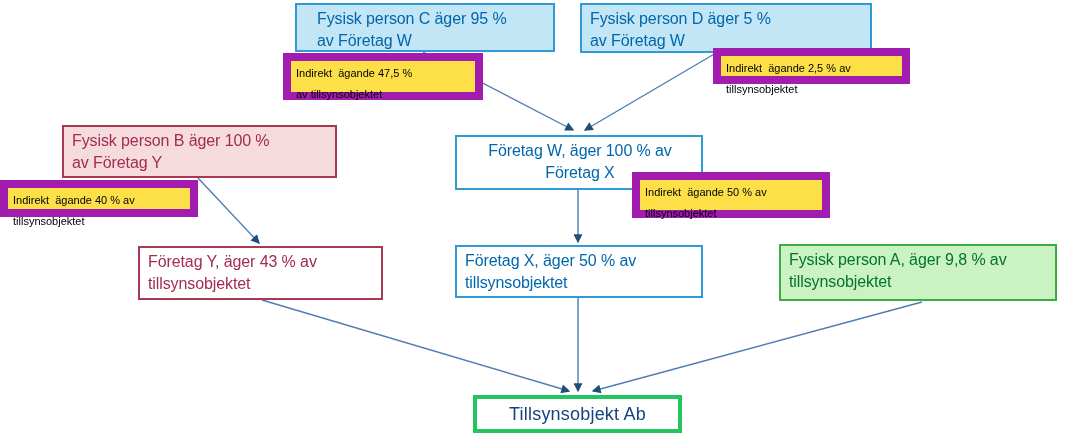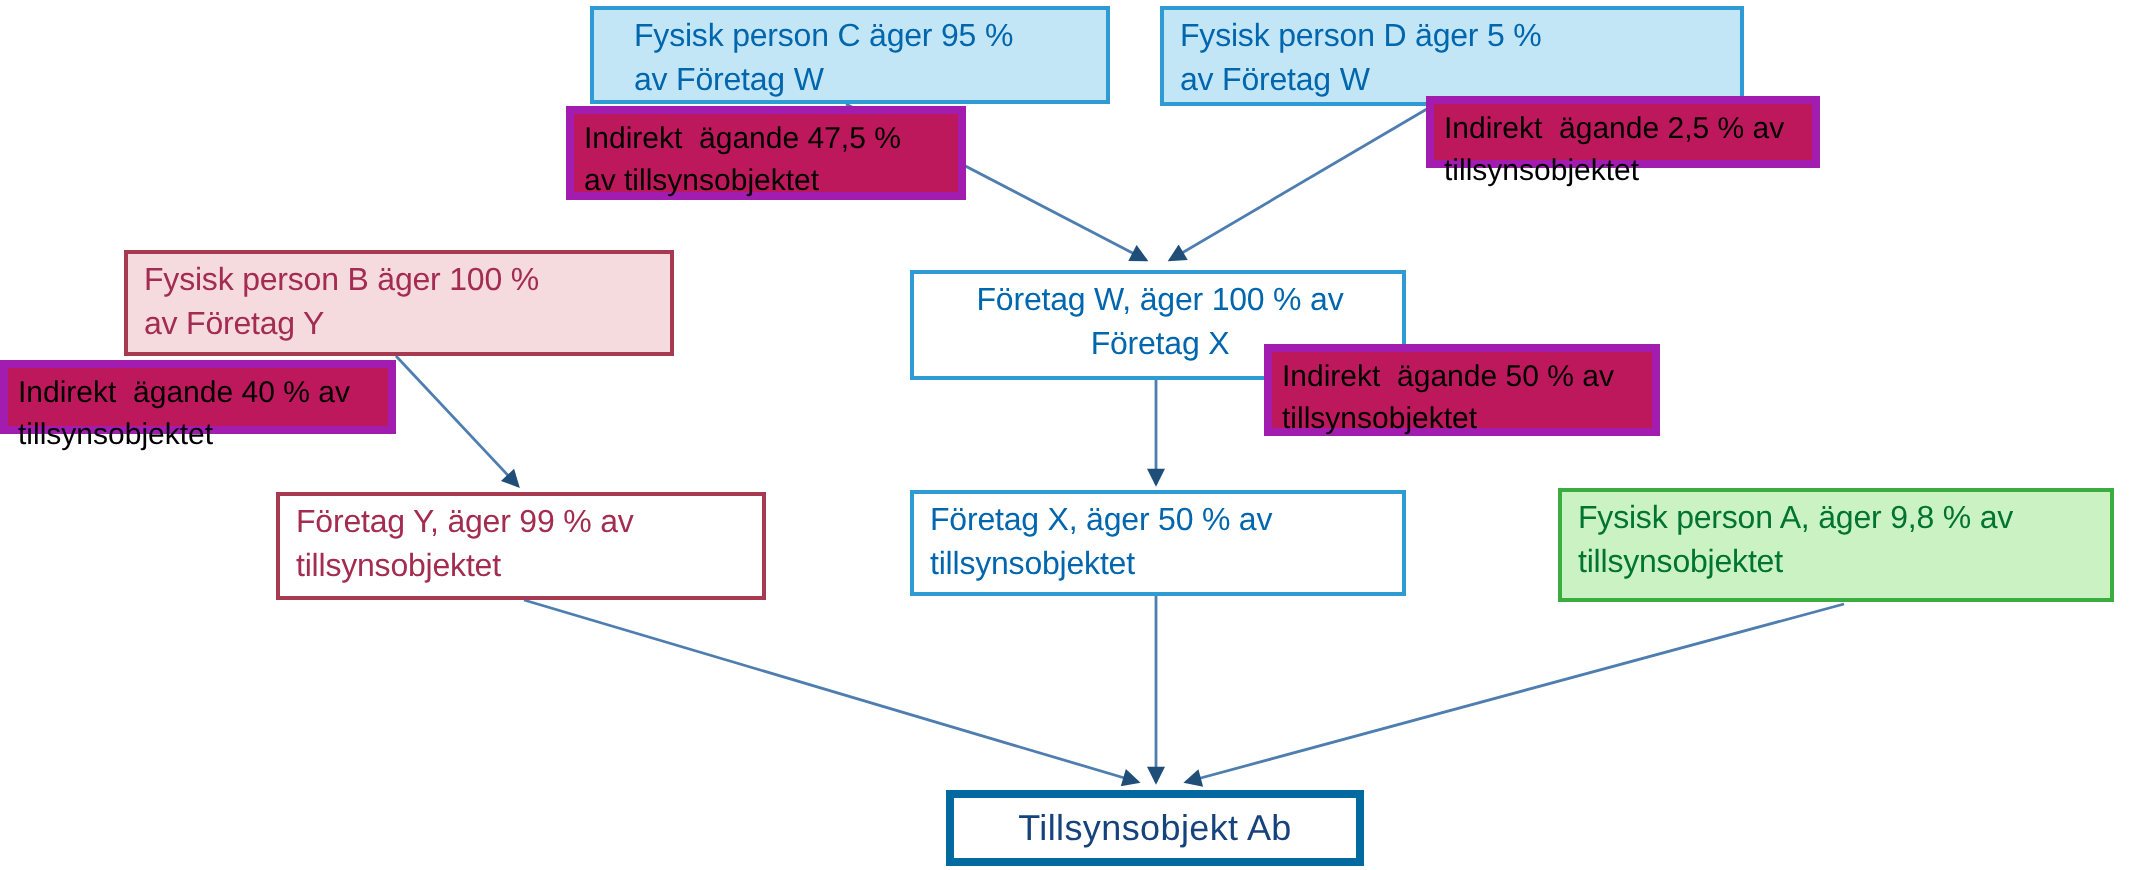--- a/index.html
+++ b/index.html
@@ -13,26 +13,26 @@
     font-size:16px;line-height:22px;padding:3px 6px 0 8px;
     letter-spacing:-0.1px;z-index:10;
   }
   .blue{background:#C2E6F5;border:2px solid #2E9BD5;color:#0066AE;}
   .blue-outline{background:#ffffff;border:2px solid #2E9BD5;color:#0066AE;}
   .red{background:#F5DBDE;border:2px solid #A73950;color:#A32C50;}
   .red-outline{background:#ffffff;border:2px solid #A73950;color:#A32C50;}
   .green{background:#CBF2C3;border:2px solid #3BAC3F;color:#007431;}
   .note{
     position:absolute;box-sizing:border-box;white-space:pre-wrap;
-    background:#be185d;border:4px solid #a21caf;color:#000000;
-    font-size:15px;line-height:21px;padding:2px 2px 0 5px;z-index:12;
+    background:#fde047;border:8px solid #a21caf;color:#000000;
+    font-size:11px;line-height:21px;padding:2px 2px 0 5px;z-index:12;
   }
   .target{
     position:absolute;box-sizing:border-box;background:#ffffff;
-    border:4px solid #0369a1;color:#17437C;font-size:18px;
+    border:4px solid #22c55e;color:#17437C;font-size:18px;
     display:flex;align-items:center;justify-content:center;z-index:10;
     letter-spacing:0.2px;
   }
   #person-c{left:295px;top:3px;width:260px;height:49px;padding-left:20px;}
   #person-d{left:580px;top:3px;width:292px;height:50px;}
   #note-475{left:283px;top:53px;width:200px;height:47px;}
   #note-25{left:713px;top:48px;width:197px;height:36px;}
   #person-b{left:62px;top:125px;width:275px;height:53px;}
   #note-40{left:0px;top:180px;width:198px;height:37px;}
   #foretag-w{left:455px;top:135px;width:248px;height:55px;text-align:center;}
@@ -75,21 +75,21 @@
   <div class="node red" id="person-b">Fysisk person B äger 100 %
 av Företag Y</div>
   <div class="note" id="note-40">Indirekt  ägande 40 % av
 tillsynsobjektet</div>
 
   <div class="node blue-outline" id="foretag-w">Företag W, äger 100 % av
 Företag X</div>
   <div class="note" id="note-50">Indirekt  ägande 50 % av
 tillsynsobjektet</div>
 
-  <div class="node red-outline" id="foretag-y">Företag Y, äger 99 % av
+  <div class="node red-outline" id="foretag-y">Företag Y, äger 43 % av
 tillsynsobjektet</div>
   <div class="node blue-outline" id="foretag-x">Företag X, äger 50 % av
 tillsynsobjektet</div>
   <div class="node green" id="person-a">Fysisk person A, äger 9,8 % av
 tillsynsobjektet</div>
 
   <div class="target" id="tillsynsobjekt">Tillsynsobjekt Ab</div>
 
 </div>
 

